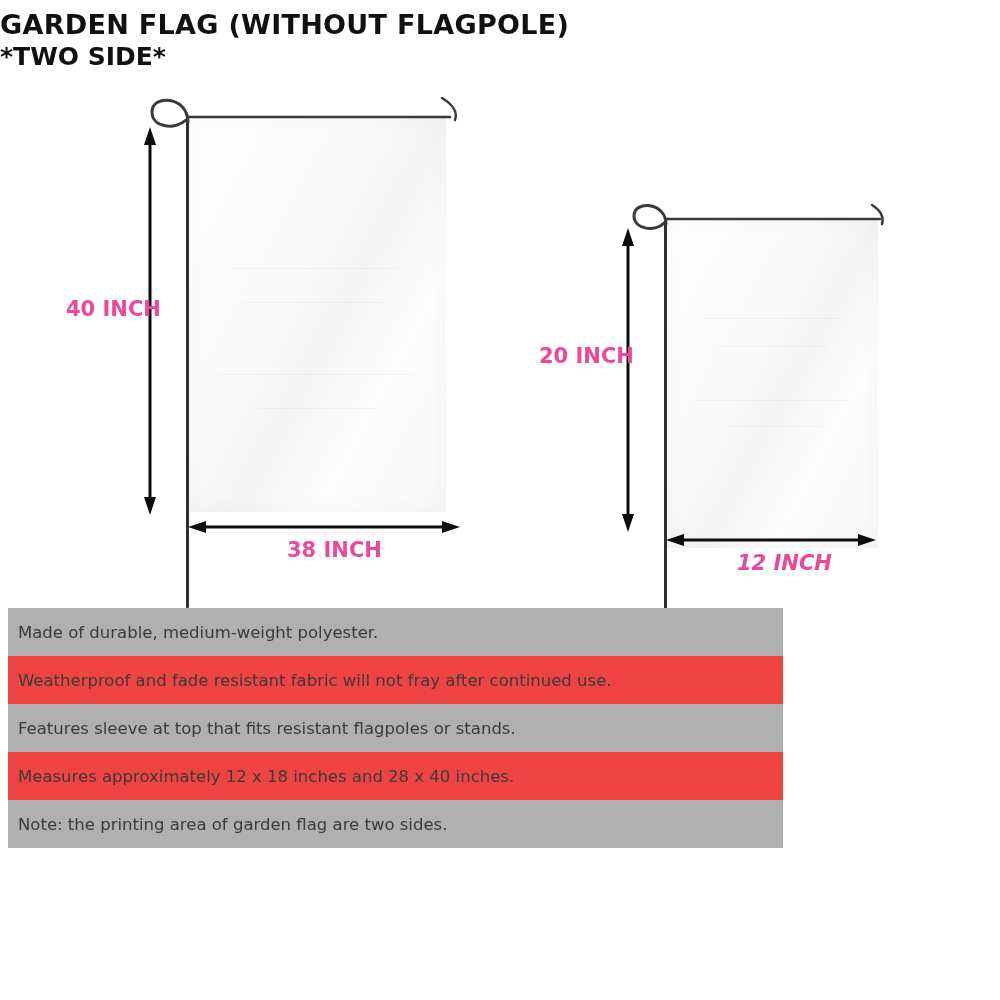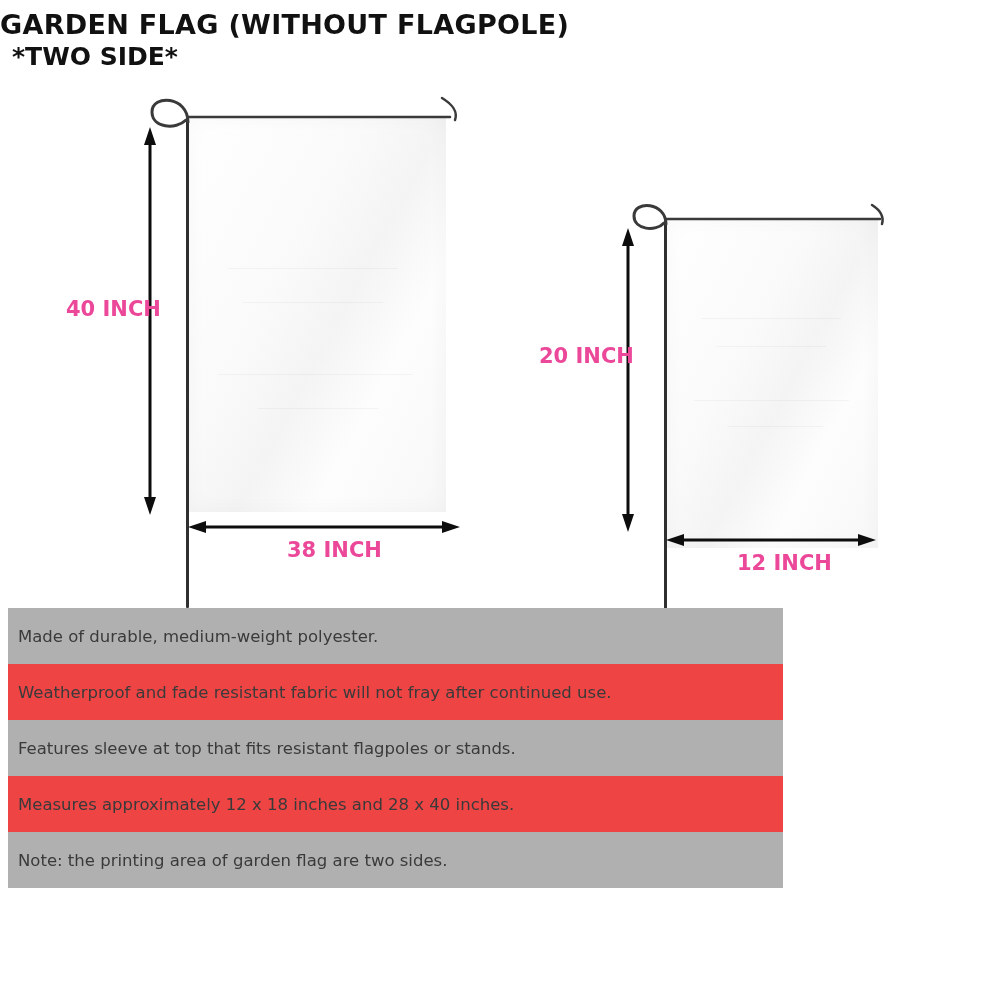--- a/index.html
+++ b/index.html
@@ -30,21 +30,20 @@
     letter-spacing: 0.3px;
     color: #111111;
     line-height: 34px;
   }
   .title-line2 {
     font-family: "DejaVu Sans", sans-serif;
     font-weight: bold;
     font-size: 25px;
     color: #111111;
     line-height: 30px;
-    padding-left: 12px;
   }
 
   
   .diagram {
     position: absolute;
     top: 0;
     left: 0;
     width: 1000px;
     height: 620px;
   }
@@ -94,31 +93,31 @@
     position: absolute;
     font-family: "DejaVu Sans", sans-serif;
     font-weight: bold;
     font-size: 21px;
     color: #ec4899;
     white-space: nowrap;
   }
   #label-40 { left: 66px; top: 297px; }
   #label-28 { left: 287px; top: 538px; }
   #label-18 { left: 539px; top: 344px; }
-  #label-12 { left: 737px; top: 551px; }
+  #label-12 { left: 737px; top: 551px; font-style: italic; }
 
   
   .features {
     position: absolute;
     left: 8px;
     top: 608px;
     width: 775px;
   }
   .feature-row {
-    height: 56px;
+    height: 48px;
     display: flex;
     align-items: center;
     padding-left: 10px;
     box-sizing: border-box;
     font-family: "DejaVu Sans", sans-serif;
     font-size: 16.5px;
     color: #3b3b3b;
   }
   .feature-row.shaded {
     background: #b0b0b0;

